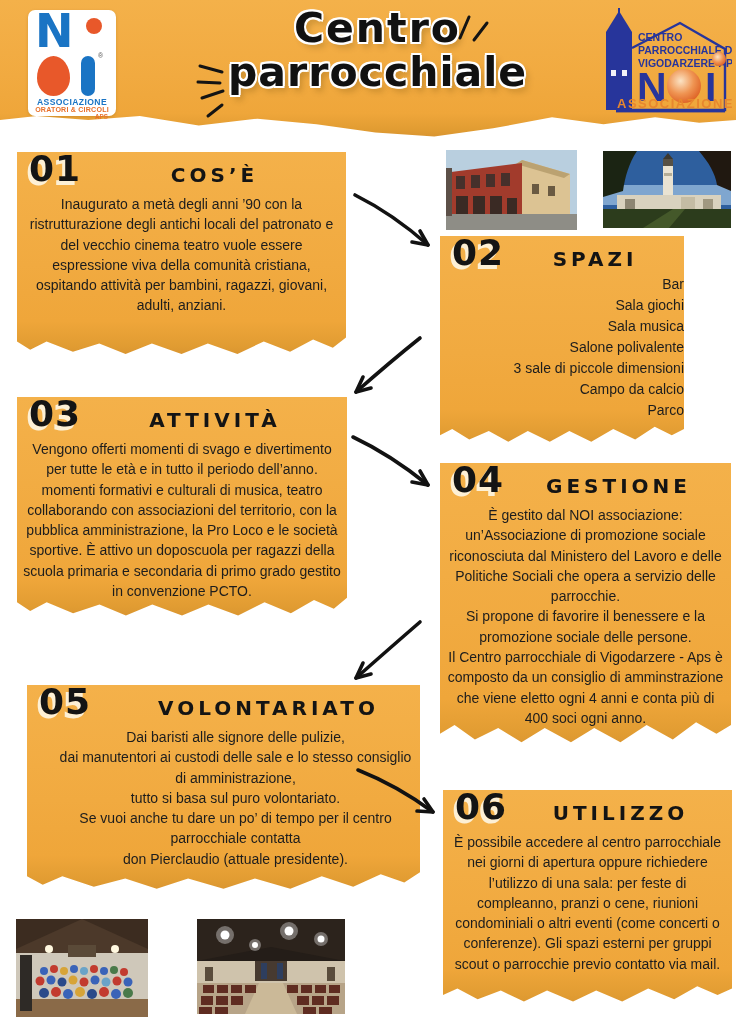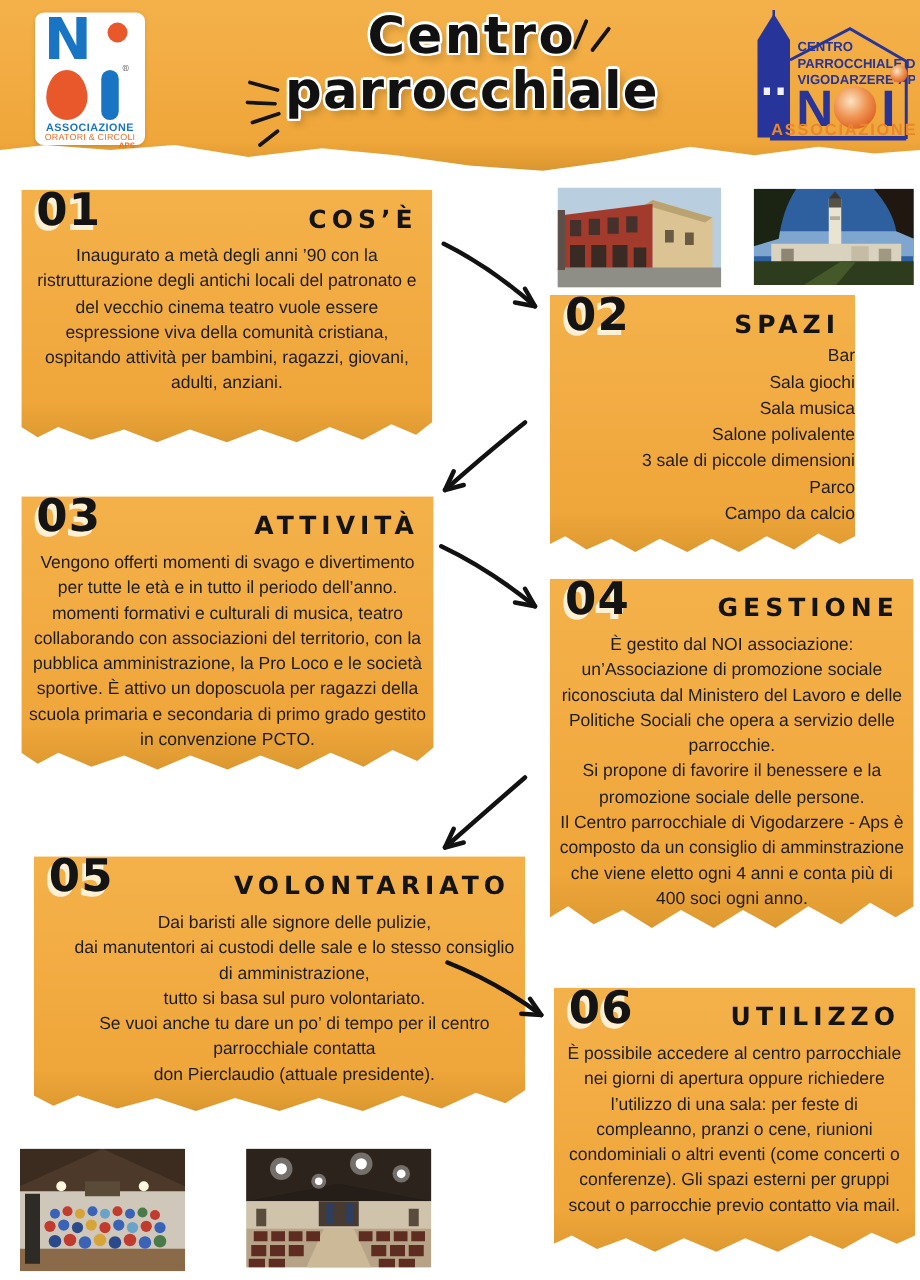--- a/index.html
+++ b/index.html
@@ -30,39 +30,39 @@
              border-radius:7px;box-shadow:0 1px 3px rgba(120,80,0,.25);}
   .nl-n{position:absolute;left:7px;top:-6px;font-family:"DejaVu Sans",sans-serif;
         font-weight:800;font-size:46px;color:#1a74c4;}
   .nl-dot{position:absolute;left:58px;top:8px;width:16px;height:16px;border-radius:50%;background:#e8582a;}
   .nl-o{position:absolute;left:9px;top:46px;width:33px;height:40px;border-radius:50% 50% 50% 50%/55% 55% 45% 45%;background:#e8582a;}
   .nl-i{position:absolute;left:53px;top:46px;width:14px;height:40px;border-radius:7px;background:#1a74c4;}
   .nl-reg{position:absolute;left:70px;top:42px;font-size:7px;color:#555;}
   .nl-t1{position:absolute;left:0;top:87px;width:100%;text-align:center;
          font-weight:bold;font-size:8.6px;letter-spacing:.4px;color:#1a74c4;}
   .nl-t2{position:absolute;left:0;top:96px;width:100%;text-align:center;
-         font-weight:normal;font-size:7.1px;letter-spacing:.2px;color:#e8702a;}
+         font-weight:bold;font-size:7.1px;letter-spacing:.2px;color:#e8702a;}
   .nl-t3{position:absolute;right:8px;top:103px;font-weight:bold;font-size:6.3px;color:#e8702a;}
 
   
   .logo-right{position:absolute;left:582px;top:8px;width:150px;height:112px;}
   .logo-right text{font-family:"Liberation Sans",sans-serif;font-weight:bold;}
 
   
   .c01{left:17px;top:152px;width:329px;height:206px;}
   .c02{left:440px;top:236px;width:244px;height:212px;}
   .c03{left:17px;top:397px;width:330px;height:223px;}
   .c04{left:440px;top:463px;width:291px;height:288px;}
   .c05{left:27px;top:685px;width:369px;height:208px;padding-left:24px;}
   .c06{left:443px;top:790px;width:289px;height:218px;}
 
   .num{position:absolute;left:12px;top:-4px;font-family:"DejaVu Sans",sans-serif;
        font-weight:800;font-size:36px;color:#141414;letter-spacing:1px;
        text-shadow:-3px 4px 0 rgba(253,243,221,.95);}
-  .card-head{margin:11px 12px 0 78px;text-align:right;font-family:"DejaVu Sans",sans-serif;
+  .card-head{margin:11px 12px 0 78px;text-align:center;font-family:"DejaVu Sans",sans-serif;
              font-weight:800;font-size:20px;letter-spacing:4px;color:#141414;}
   .card-body{margin:7px 9px 0 9px;text-align:center;font-size:14px;line-height:1.45;
              color:#1d1d1d;white-space:pre-line;}
   .card-list{margin-top:3px;text-align:right;font-size:14px;line-height:1.5;color:#1d1d1d;}
 
   
   .photo{position:absolute;display:block;}
   .pA{left:446px;top:150px;}
   .pB{left:603px;top:151px;}
   .pC{left:16px;top:919px;}
@@ -146,22 +146,22 @@
 
   <div class="paper torn-b c02">
     <div class="num">02</div>
     <div class="card-head">SPAZI</div>
     <div class="card-list">
       <div>Bar</div>
       <div>Sala giochi</div>
       <div>Sala musica</div>
       <div>Salone polivalente</div>
       <div>3 sale di piccole dimensioni</div>
+      <div>Campo da calcio</div>
       <div>Parco</div>
-      <div>Campo da calcio</div>
     </div>
   </div>
 
   <div class="paper torn-a c03">
     <div class="num">03</div>
     <div class="card-head">ATTIVITÀ</div>
     <div class="card-body" style="margin-left:5px;margin-right:5px;">Vengono offerti momenti di svago e divertimento per tutte le età e in tutto il periodo dell’anno. momenti formativi e culturali di musica, teatro collaborando con associazioni del territorio, con la pubblica amministrazione, la Pro Loco e le società sportive. È attivo un doposcuola per ragazzi della scuola primaria e secondaria di primo grado gestito in convenzione PCTO.</div>
   </div>
 
   <div class="paper torn-b c04">

